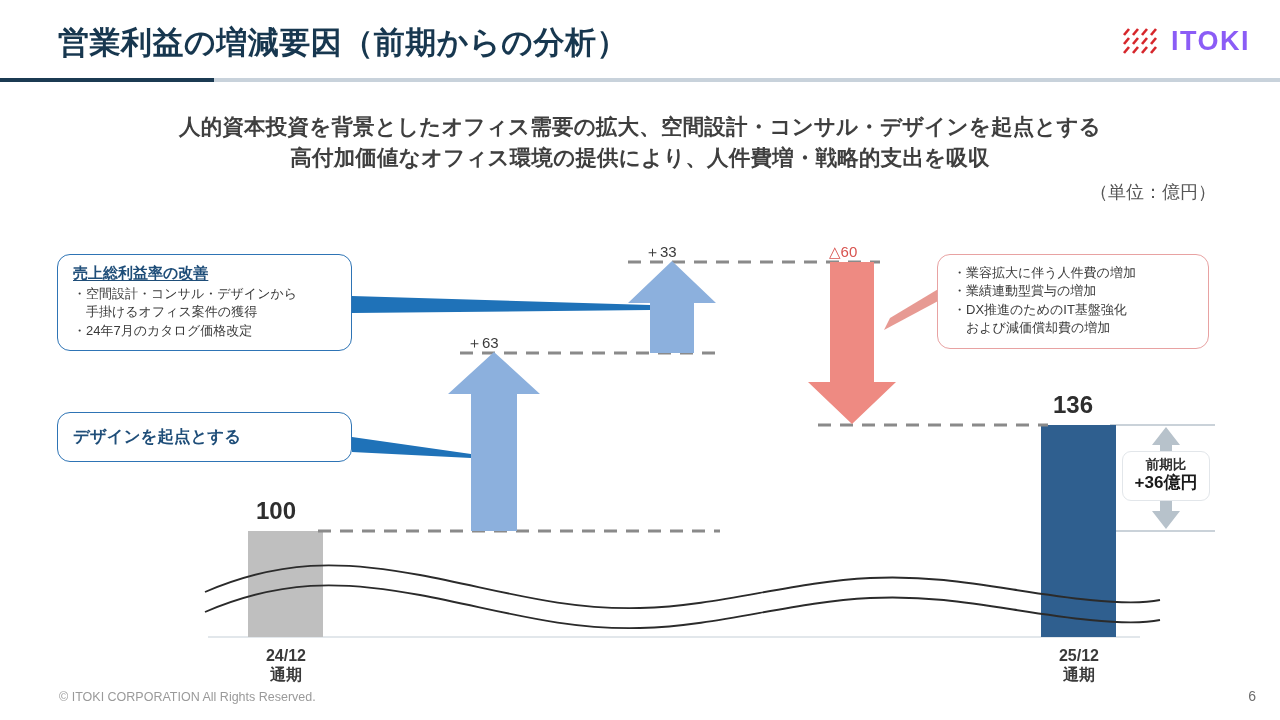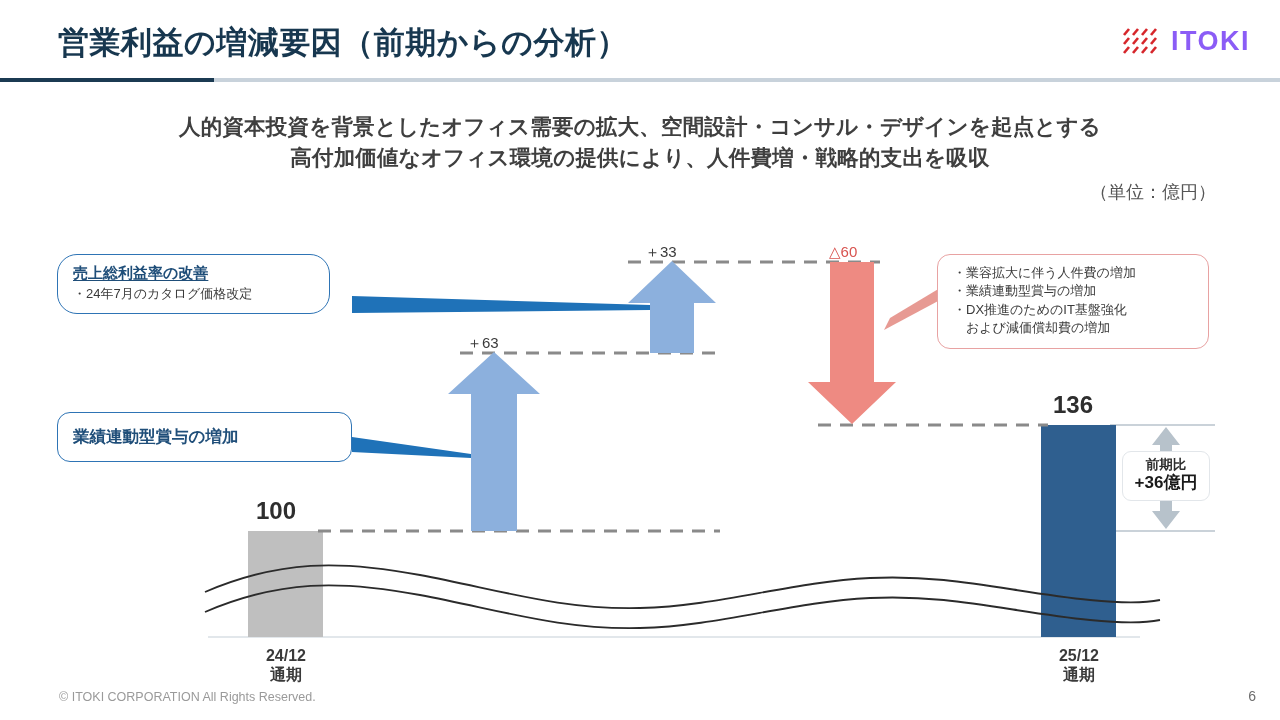--- a/index.html
+++ b/index.html
@@ -268,27 +268,29 @@
 
 <div class="axis-label" style="left:238px; top:646px; width:96px;">
   <div>24/12</div>
   <div>通期</div>
 </div>
 <div class="axis-label" style="left:1031px; top:646px; width:96px;">
   <div>25/12</div>
   <div>通期</div>
 </div>
 
-<div class="callout blue" style="left:57px; top:254px; width:273px;border-radius:20px;">
+<div class="callout blue" style="left:57px; top:254px; width:295px;">
   <div class="callout-title">売上総利益率の改善</div>
+  <div class="callout-bullet">・空間設計・コンサル・デザインから
+　手掛けるオフィス案件の獲得</div>
   <div class="callout-bullet">・24年7月のカタログ価格改定</div>
 </div>
 
 <div class="callout blue" style="left:57px; top:412px; width:295px; height:50px; display:flex; align-items:center;">
-  <div class="callout-plain">業績連動型賞与の増加</div>
+  <div class="callout-plain">デザインを起点とする</div>
 </div>
 
 <div class="callout red" style="left:937px; top:254px; width:272px;">
   <div class="callout-bullet">・業容拡大に伴う人件費の増加</div>
   <div class="callout-bullet">・業績連動型賞与の増加</div>
   <div class="callout-bullet">・DX推進のためのIT基盤強化
 　および減価償却費の増加</div>
 </div>
 
 <div id="delta-badge">

